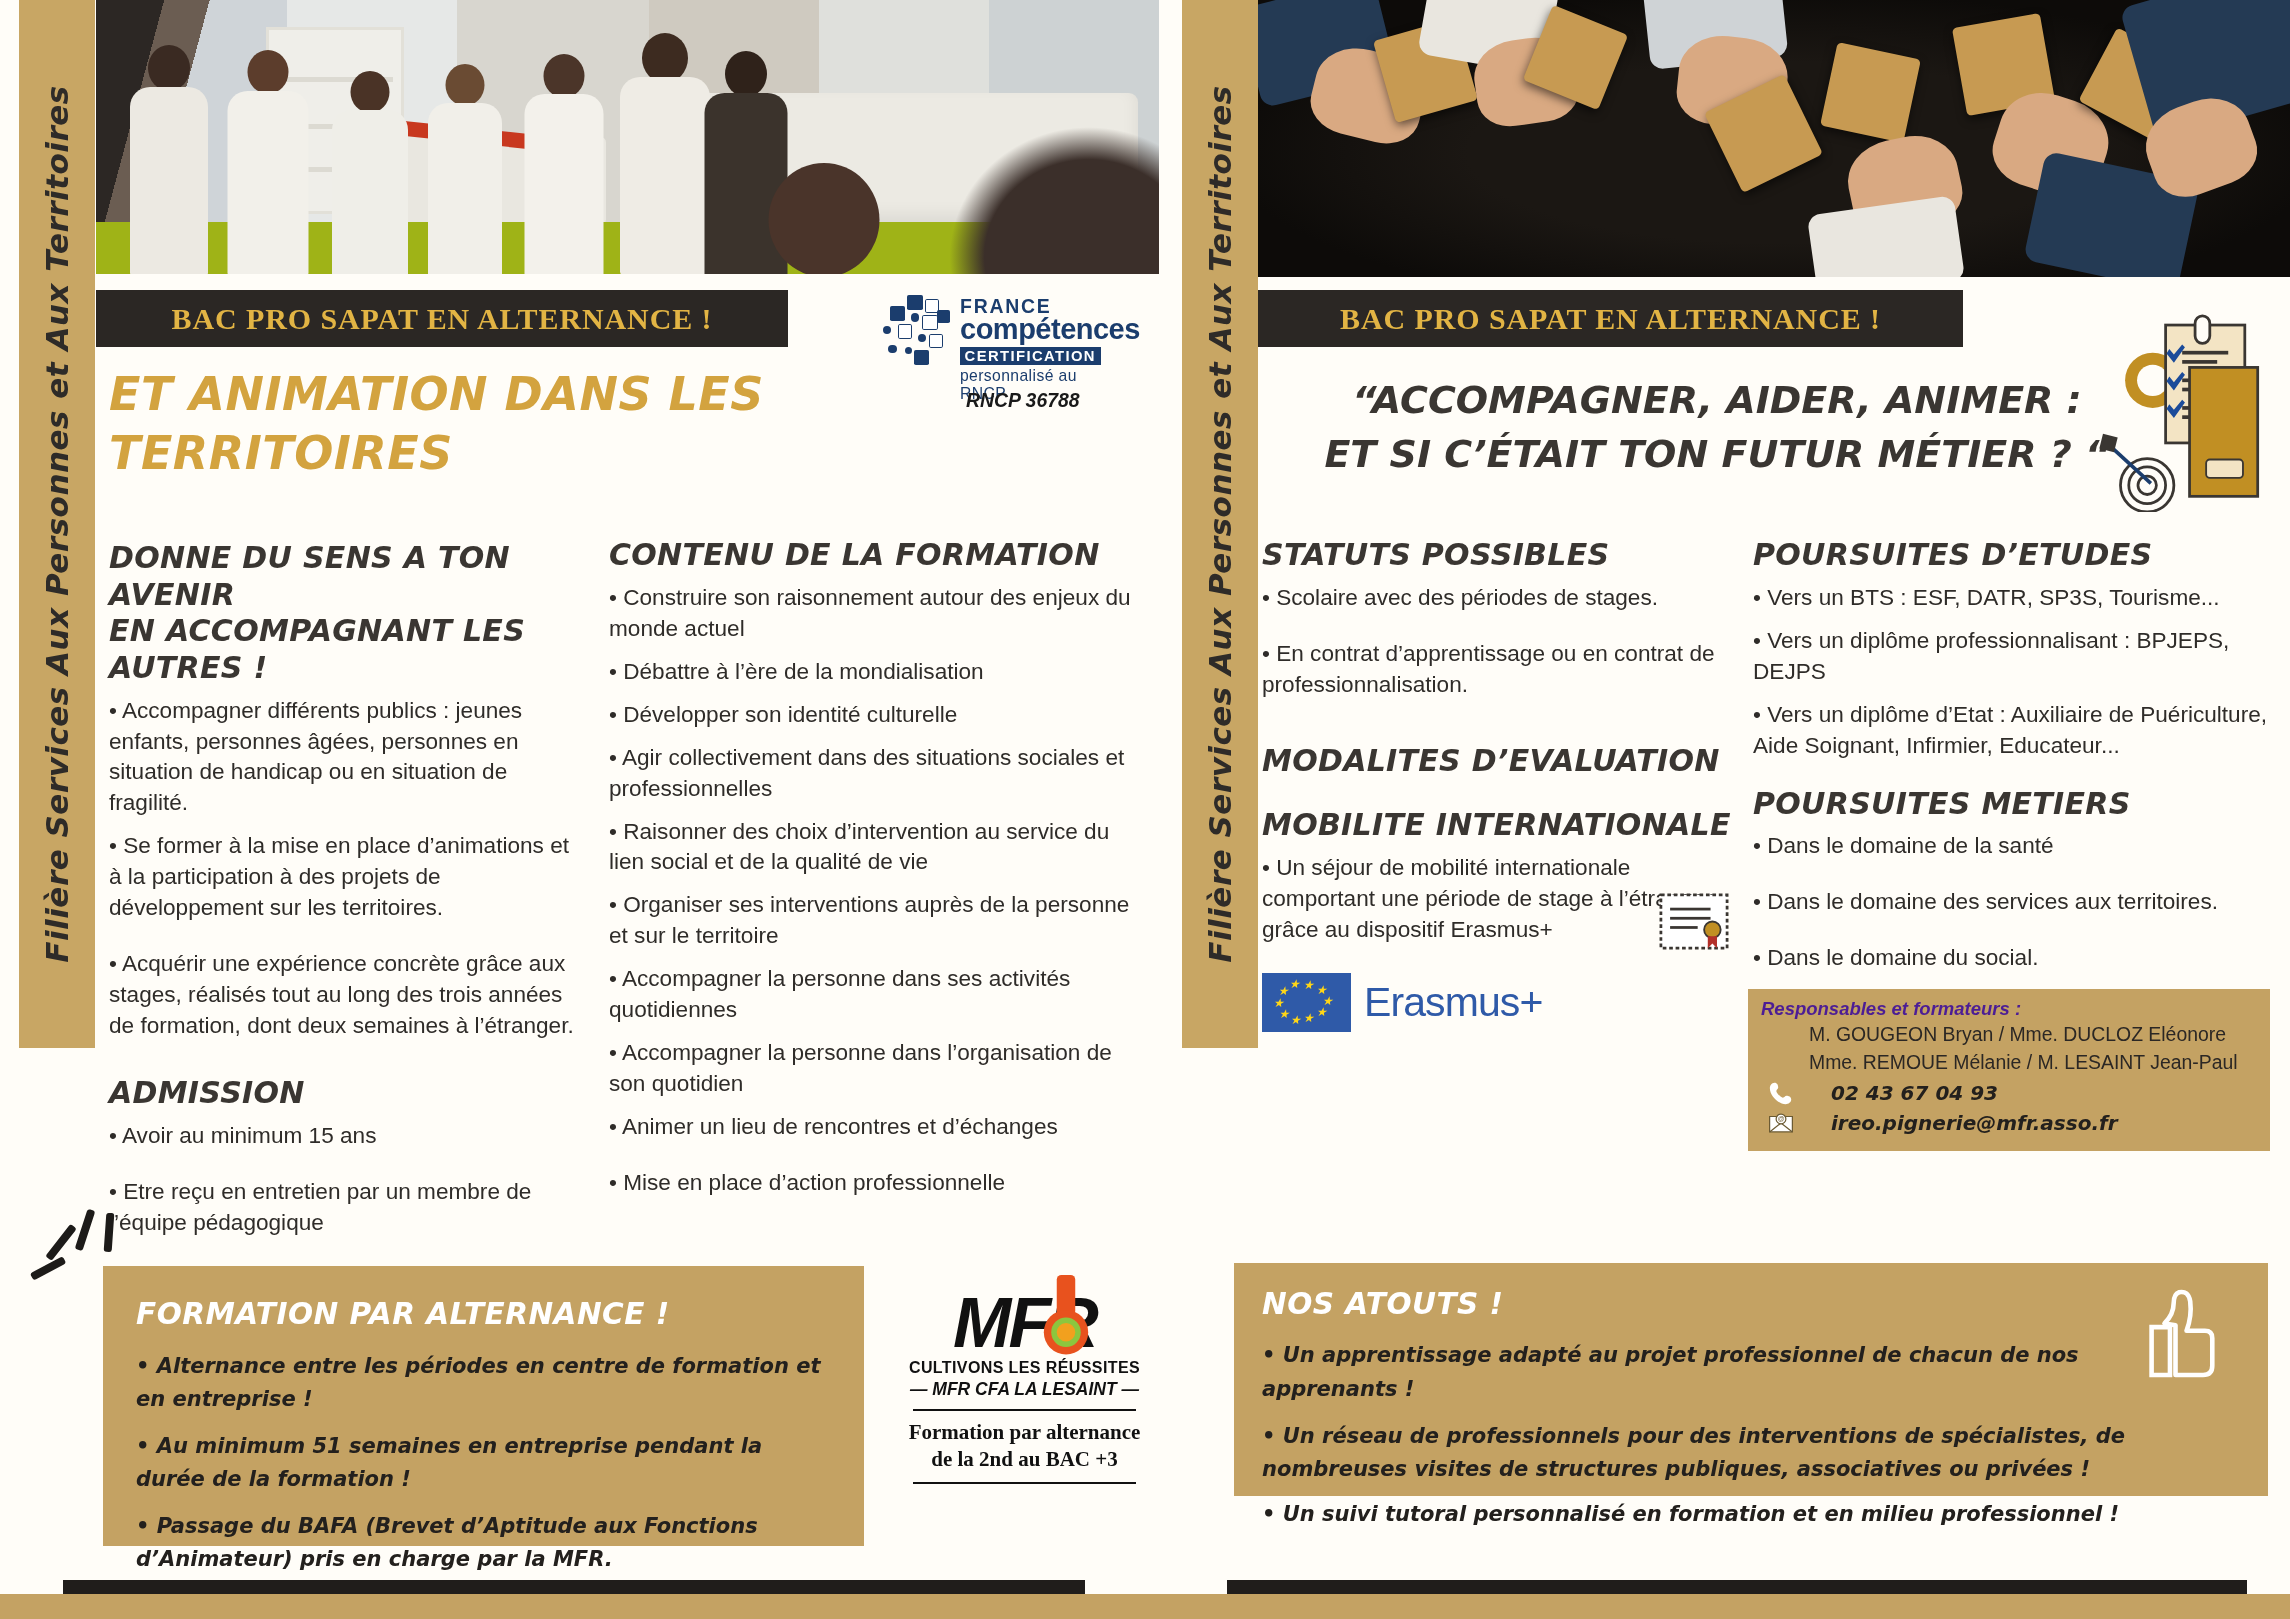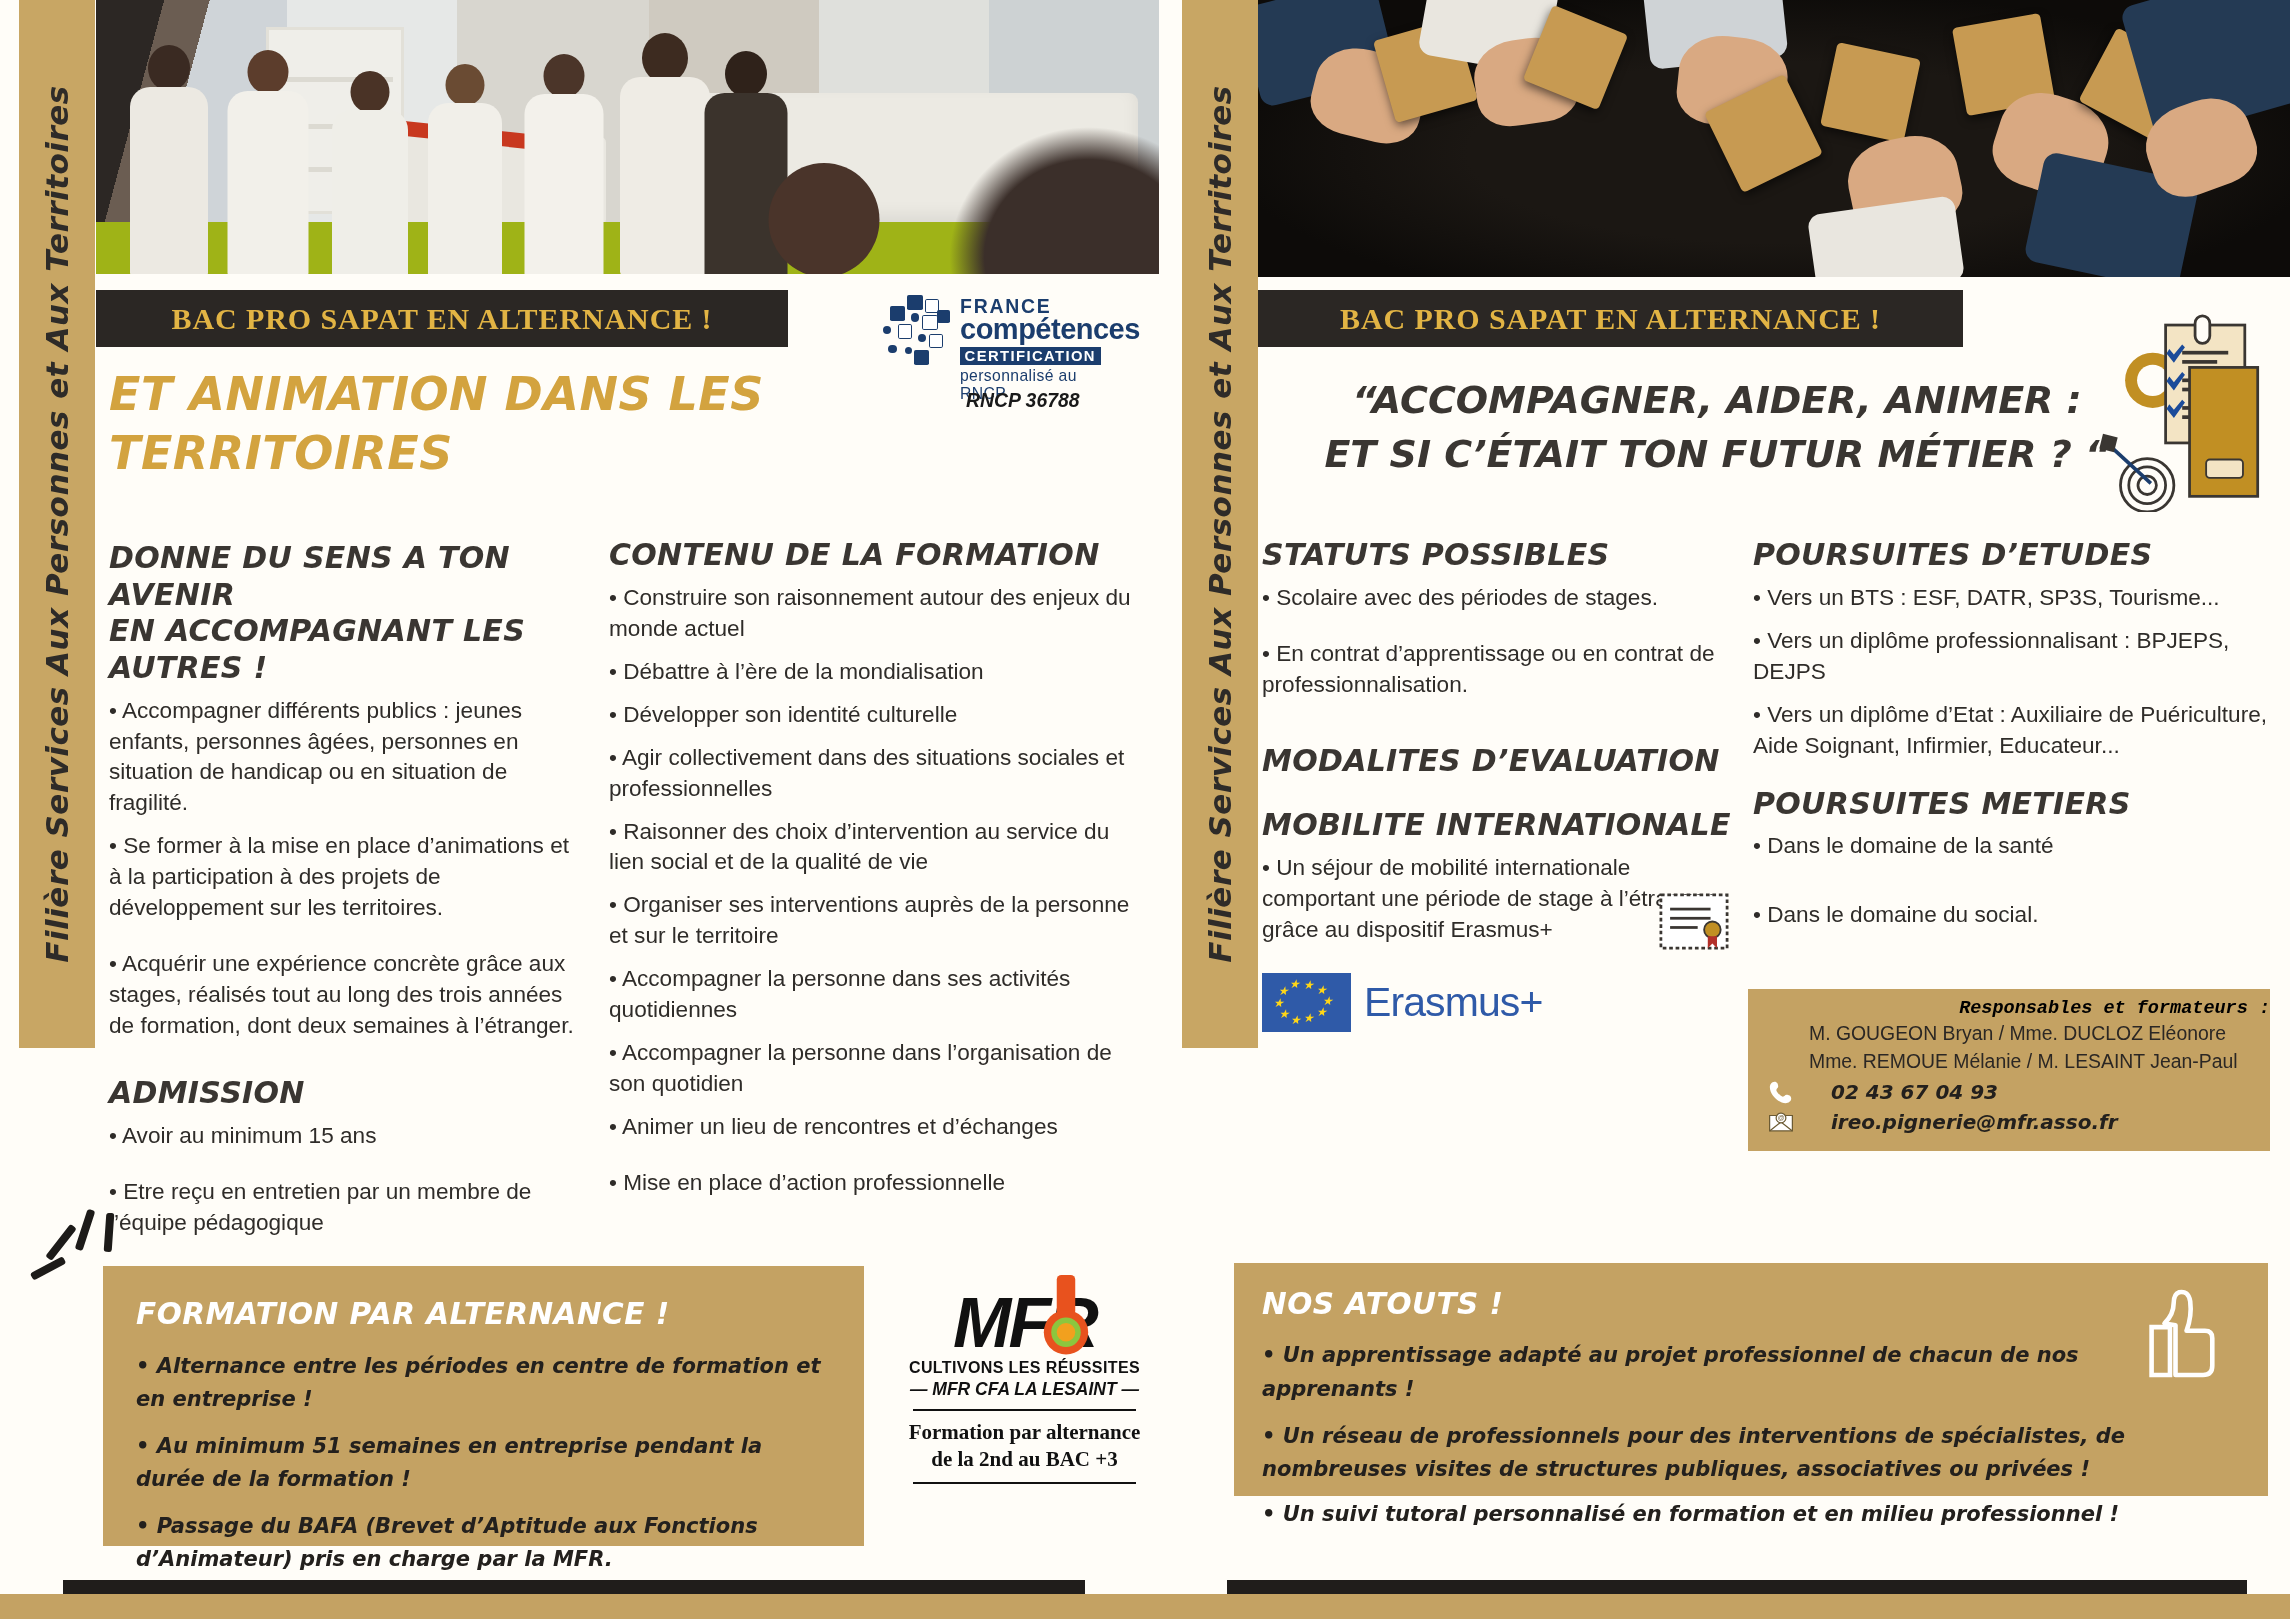--- a/index.html
+++ b/index.html
@@ -129,21 +129,21 @@
     color:#ffffff; font-size:29.5px; letter-spacing:0.5px;
   }
   .gb-item {
     font-family:"DejaVu Sans", sans-serif; font-style:italic; font-weight:700;
     color:#23201d; font-size:21px; line-height:1.6;
   }
   .contact {
     position:absolute; left:1748px; top:989px; width:522px; height:162px;
     background:#c4a263;
   }
-  .contact .ct { font-family:Liberation Mono, monospace; font-style:italic; font-weight:700; font-size:18.5px; color:#000000; padding:9.2px 0 0 13px;text-align:right; }
+  .contact .ct { font-family:Liberation Sans, sans-serif; font-style:italic; font-weight:700; font-size:18.5px; color:#4c1d95; padding:9.2px 0 0 13px; }
   .contact .nm { font-size:19.4px; color:#2b2724; padding-left:61px; line-height:1.45; }
   .contact .row { display:flex; align-items:center; gap:13px; padding-left:20px; margin-top:3.7px; }
   .contact .row .v { font-family:"DejaVu Sans",sans-serif; font-style:italic; font-weight:700; font-size:20px; color:#23201d; padding-left:24px; }
 
   
   .mfr { position:absolute; left:900px; top:1292px; width:249px; height:238px; text-align:center; }
   .mfr .word { font-family:"Liberation Sans", sans-serif; font-weight:700; font-style:italic; font-size:70px; letter-spacing:-2.8px; color:#111; line-height:.9; }
   .mfr .sub1 { font-size:16px; font-weight:700; letter-spacing:0.4px; color:#111; margin-top:3.7px; }
   .mfr .sub2 { font-size:17.5px; font-weight:700; font-style:italic; color:#111; margin-top:2.8px; }
   .mfr hr { border:0; border-top:2.8px solid #111; margin:8.3px 13px; }
@@ -439,20 +439,21 @@
     </svg>
 
     <div class="col" style="left:571px;top:537px;width:517px">
       <h2 class="sec">POURSUITES D’ETUDES</h2>
       <p class="b first">• Vers un BTS : ESF, DATR, SP3S, Tourisme...</p>
       <p class="b">• Vers un diplôme professionnalisant : BPJEPS, DEJPS</p>
       <p class="b">• Vers un diplôme d’Etat : Auxiliaire de Puériculture, Aide Soignant, Infirmier, Educateur...</p>
       <h2 class="sec" style="margin-top:24px">POURSUITES METIERS</h2>
       <p class="b first">• Dans le domaine de la santé</p>
       <div class="gap"></div>
+      <p class="b">• Dans le domaine des services aux territoires.</p>
       <div class="gap"></div>
       <p class="b">• Dans le domaine du social.</p>
     </div>
 
     <div class="contact" style="left:566px;top:989px">
       <div class="ct">Responsables et formateurs :</div>
       <div class="nm">M. GOUGEON Bryan / Mme. DUCLOZ Eléonore</div>
       <div class="nm">Mme. REMOUE Mélanie / M. LESAINT Jean-Paul</div>
       <div class="row">
         <svg width="26" height="26" viewBox="0 0 28 28">

